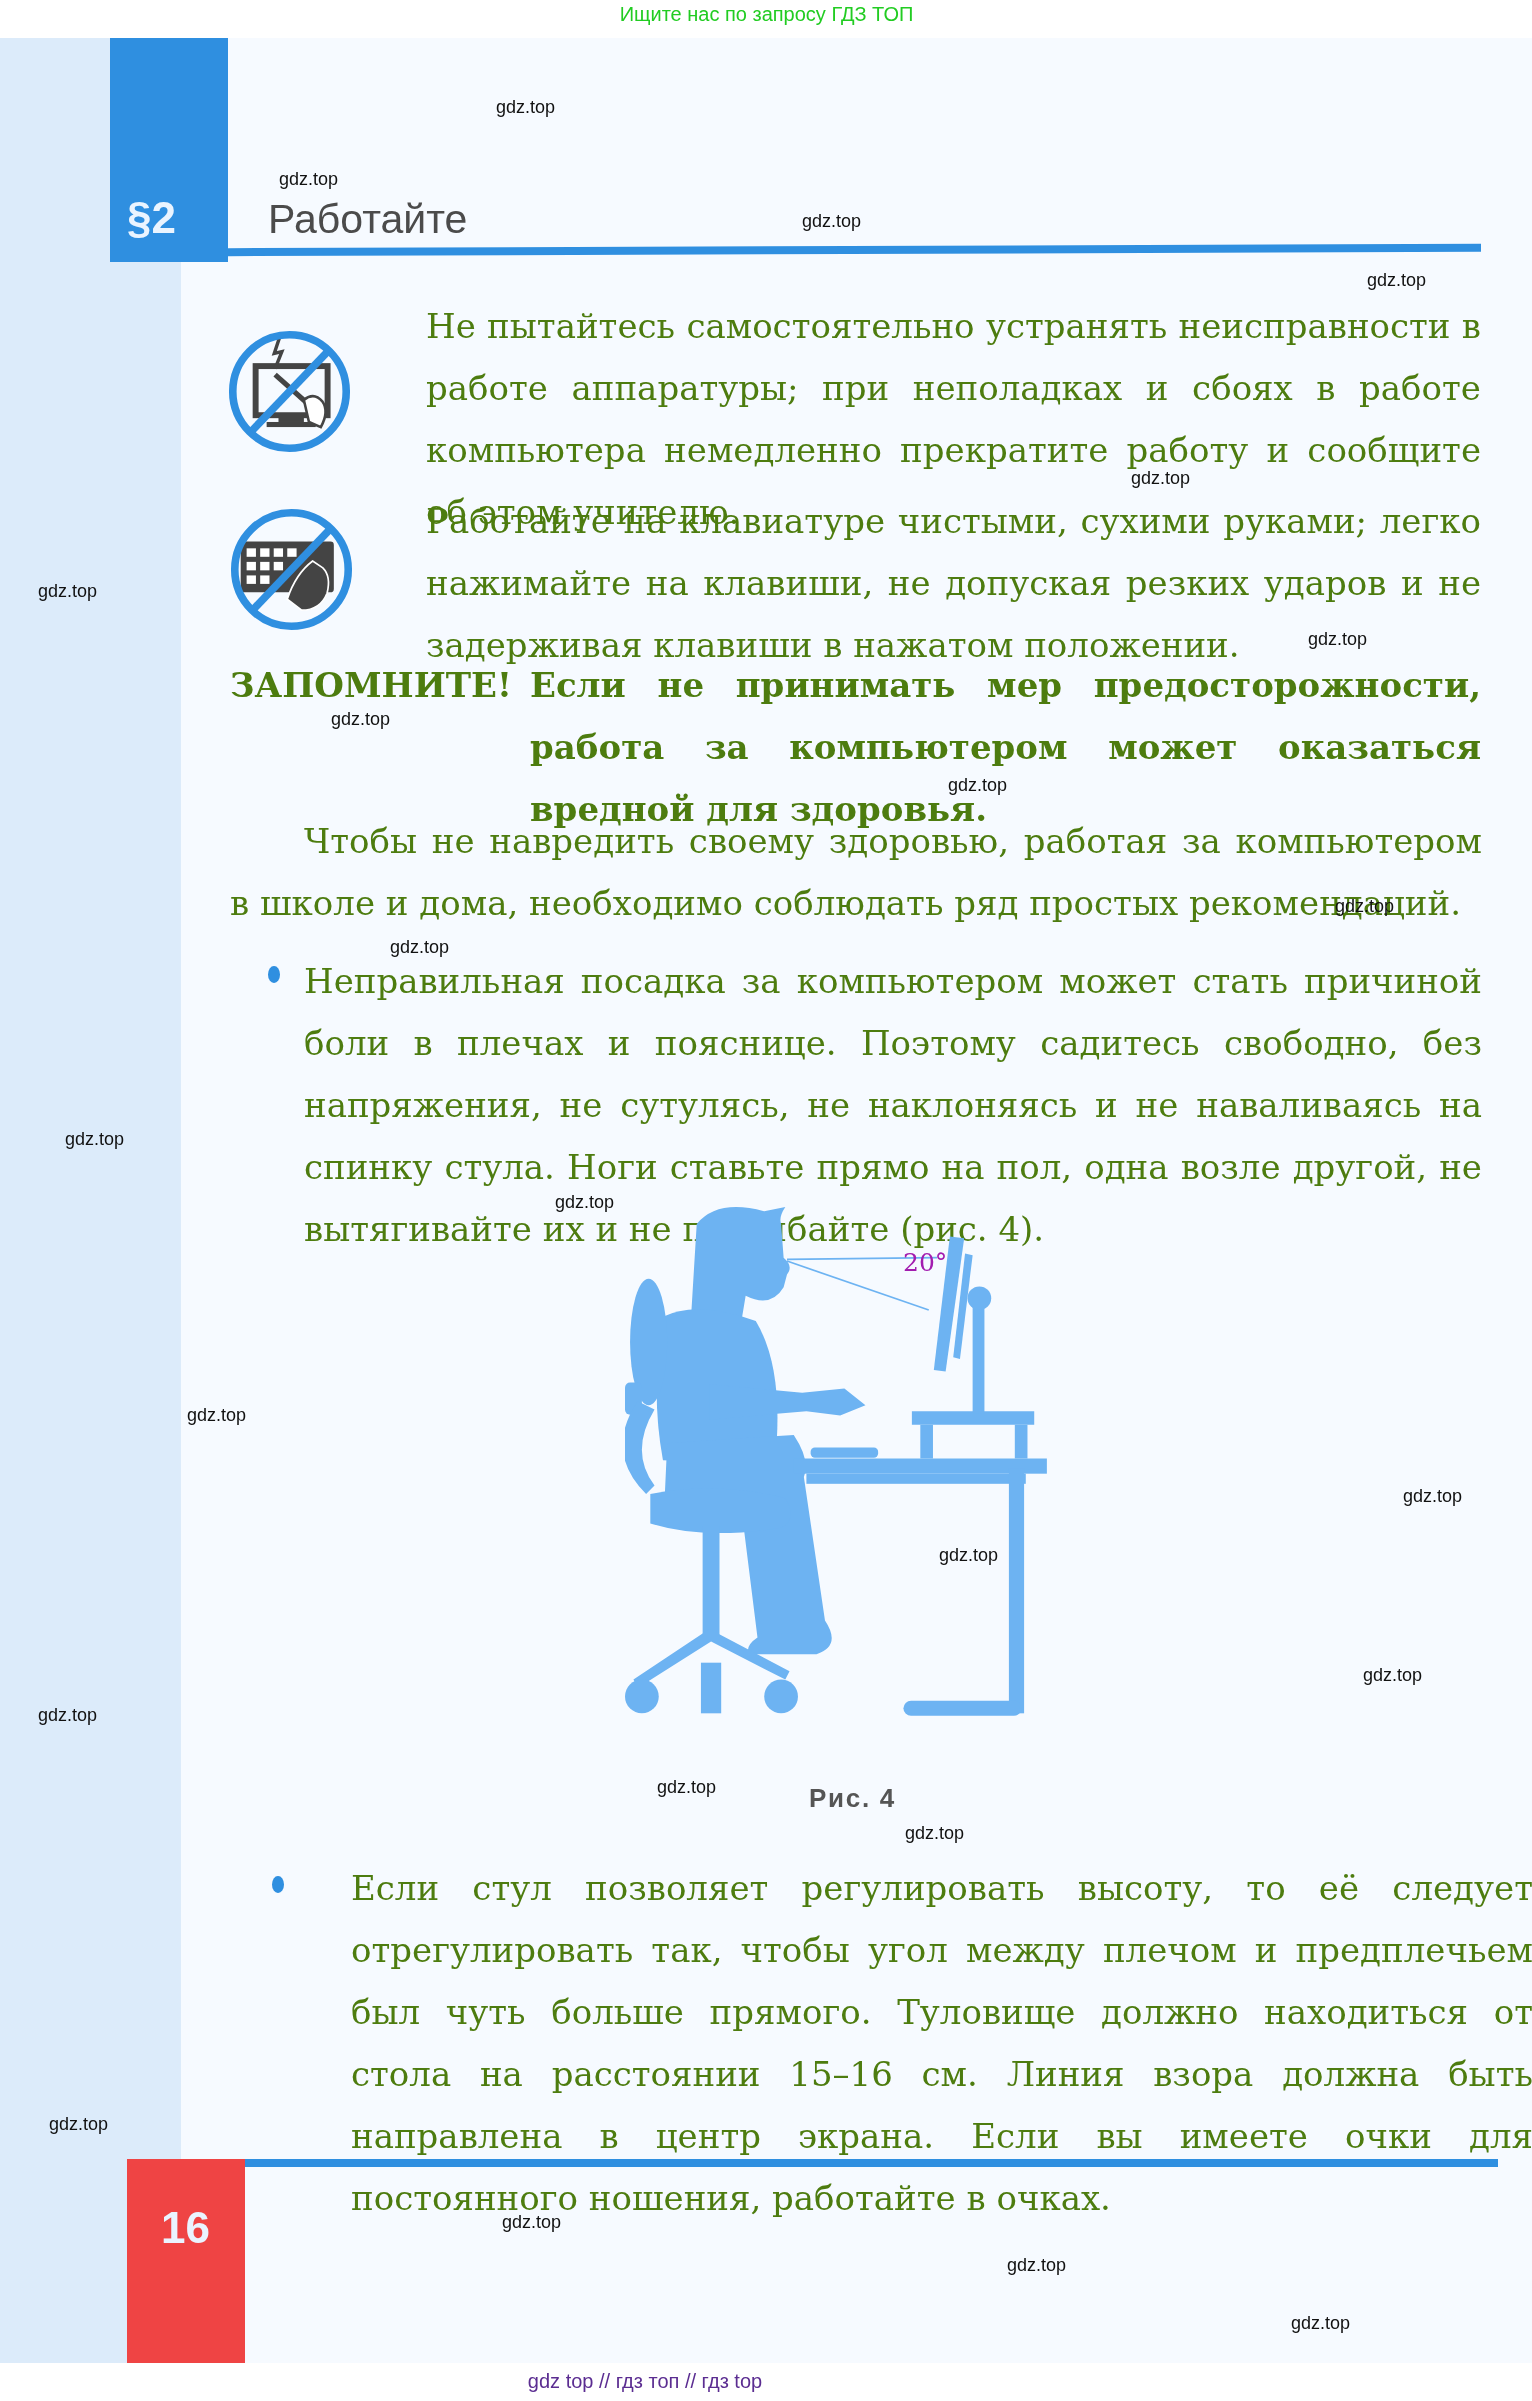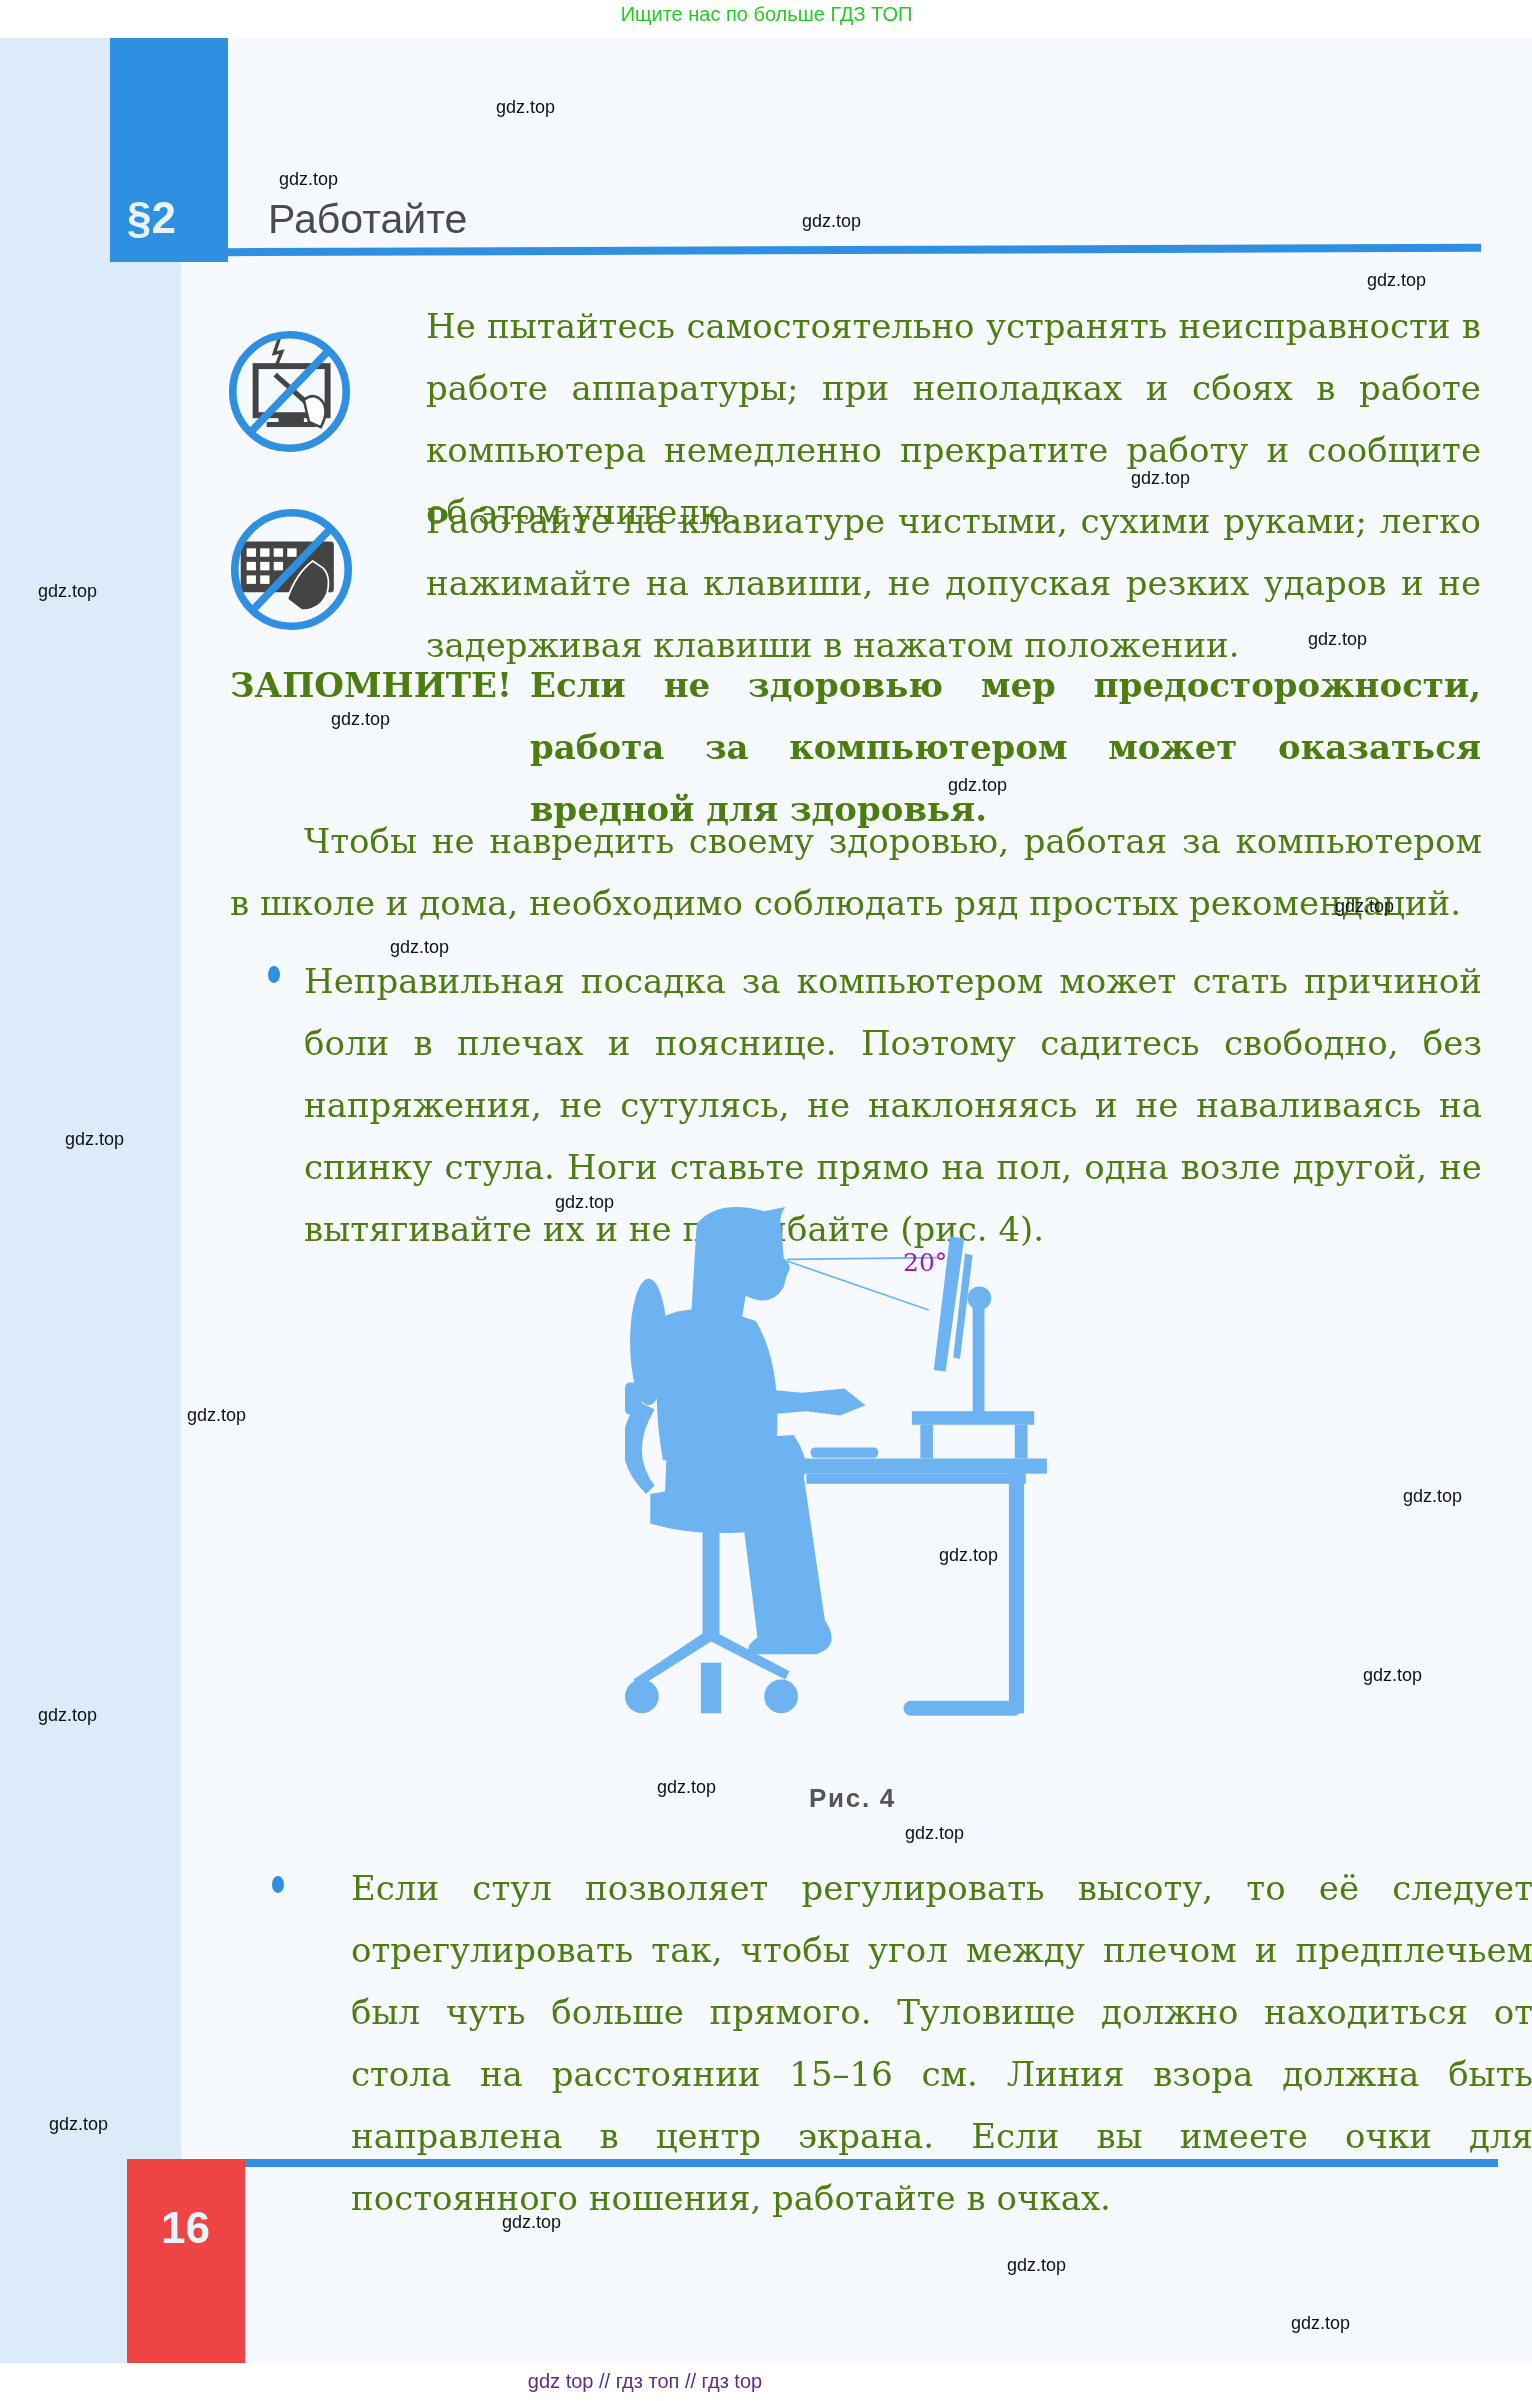--- a/index.html
+++ b/index.html
@@ -23,21 +23,21 @@
   .tab-bottom { position:absolute; left:127px; top:2159px; width:118px; height:204px; background:#ef4444; }
   .tab-bottom .num { position:absolute; left:34px; top:44px; font-family:"Liberation Sans", sans-serif; font-weight:bold; font-size:44px; color:#eaf4ff; }
   .footer { position:absolute; left:0; top:2363px; width:1290px; height:38px; background:#fff; text-align:center; }
   .footer span { display:inline-block; margin-top:6.8px; font-family:"Liberation Sans", sans-serif; font-size:20px; color:#5b2d91; }
   .wm { position:absolute; font-family:"Liberation Sans", sans-serif; font-size:18px; color:#111; }
 </style>
 </head>
 <body>
 
 <div class="banner">
-  <span>Ищите нас по больше ГДЗ ТОП</span>
+  <span>Ищите нас по запросу ГДЗ ТОП</span>
 </div>
 
 <div class="page"></div>
 <div class="margin-band"></div>
 
 <div class="tab-top">
   <span class="num">§2</span>
 </div>
 <div class="section-title">Работайте</div>
 <div class="rule-top"></div>
@@ -68,21 +68,21 @@
   </g>
   <path d="M70,110 q10,-30 30,-45 l12,8 q10,10 5,30 q-8,20 -30,20 z" fill="#444" stroke="#fff" stroke-width="2"></path>
   <circle cx="75" cy="75" r="67" fill="none" stroke="#2f8fe0" stroke-width="9"></circle>
   <line x1="120" y1="28" x2="30" y2="122" stroke="#2f8fe0" stroke-width="9"></line>
 </svg>
 
 <div class="para" style="left:426px; top:295px; width:1055px;">Не пытайтесь самостоятельно устранять неисправности в работе аппаратуры; при неполадках и сбоях в работе компьютера немедленно прекратите работу и сообщите об этом учителю.</div>
 <div class="para" style="left:426px; top:490px; width:1055px;">Работайте на клавиатуре чистыми, сухими руками; легко нажимайте на клавиши, не допуская резких ударов и не задерживая клавиши в нажатом положении.</div>
 
 <div class="para bold" style="left:230px; top:654px; width:295px;">ЗАПОМНИТЕ!</div>
-<div class="para bold" style="left:530px; top:654px; width:951px;">Если не здоровью мер предосторожности, работа за компьютером может оказаться вредной для здоровья.</div>
+<div class="para bold" style="left:530px; top:654px; width:951px;">Если не принимать мер предосторожности, работа за компьютером может оказаться вредной для здоровья.</div>
 
 <div class="para" style="left:230px; top:810px; width:1252px; text-indent:74px;">Чтобы не навредить своему здоровью, работая за компьютером в школе и дома, необходимо соблюдать ряд простых рекомендаций.</div>
 
 <div class="bullet-dot" style="left:268px; top:966px;"></div>
 <div class="para" style="left:304px; top:950px; width:1178px;">Неправильная посадка за компьютером может стать причиной боли в плечах и пояснице. Поэтому садитесь свободно, без напряжения, не сутулясь, не наклоняясь и не наваливаясь на спинку стула. Ноги ставьте прямо на пол, одна возле другой, не вытягивайте их и не подгибайте (рис. 4).</div>
 
 <svg class="figure" viewBox="0 0 640 700">
   <g fill="#6db3f2">
 
     <path d="M85,40 q25,-30 80,-15 l25,-5 q-8,12 -5,20 l3,40 q12,10 4,20 l-4,15 q-15,25 -45,10 l-5,30 l-60,0 z"></path>

